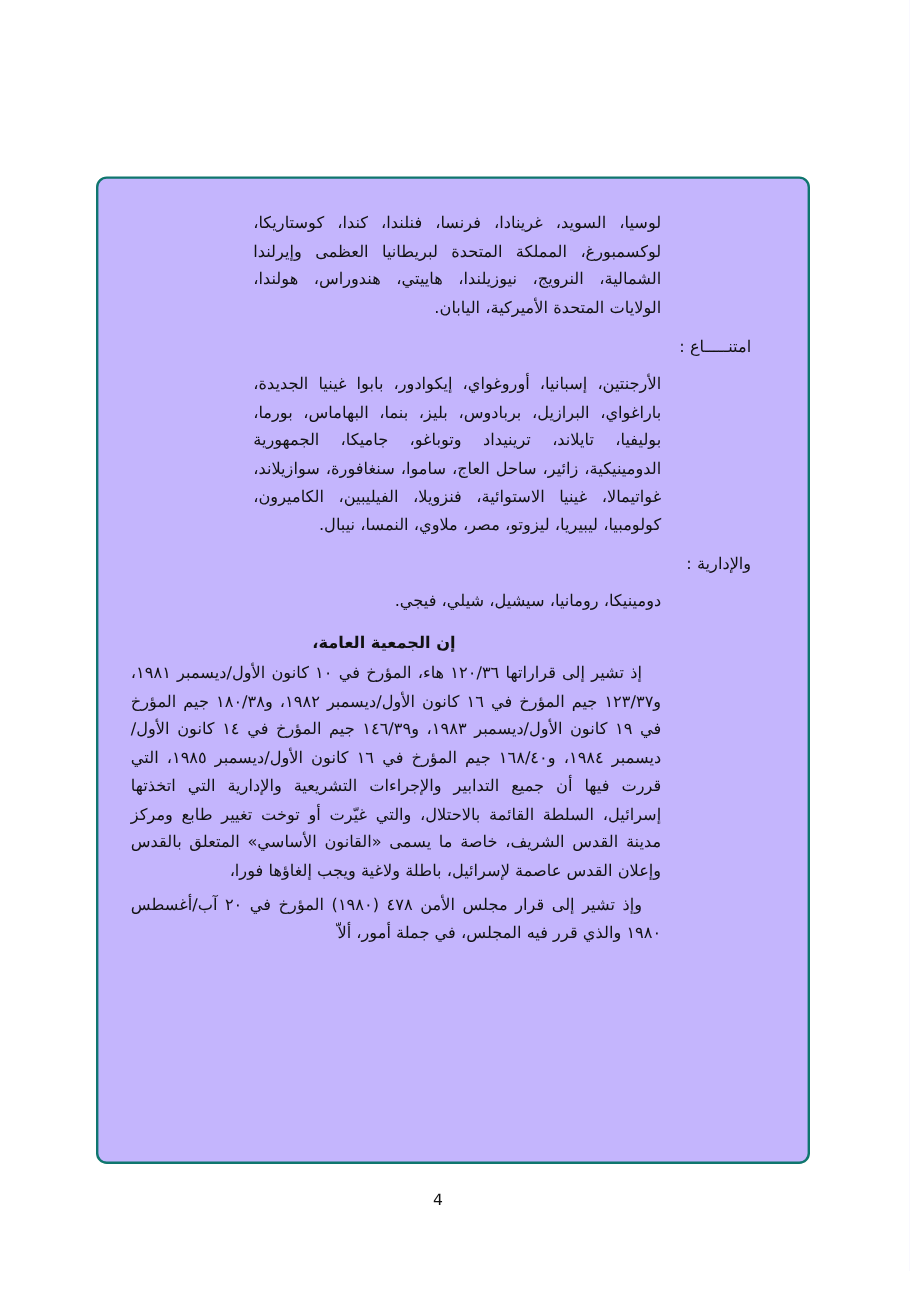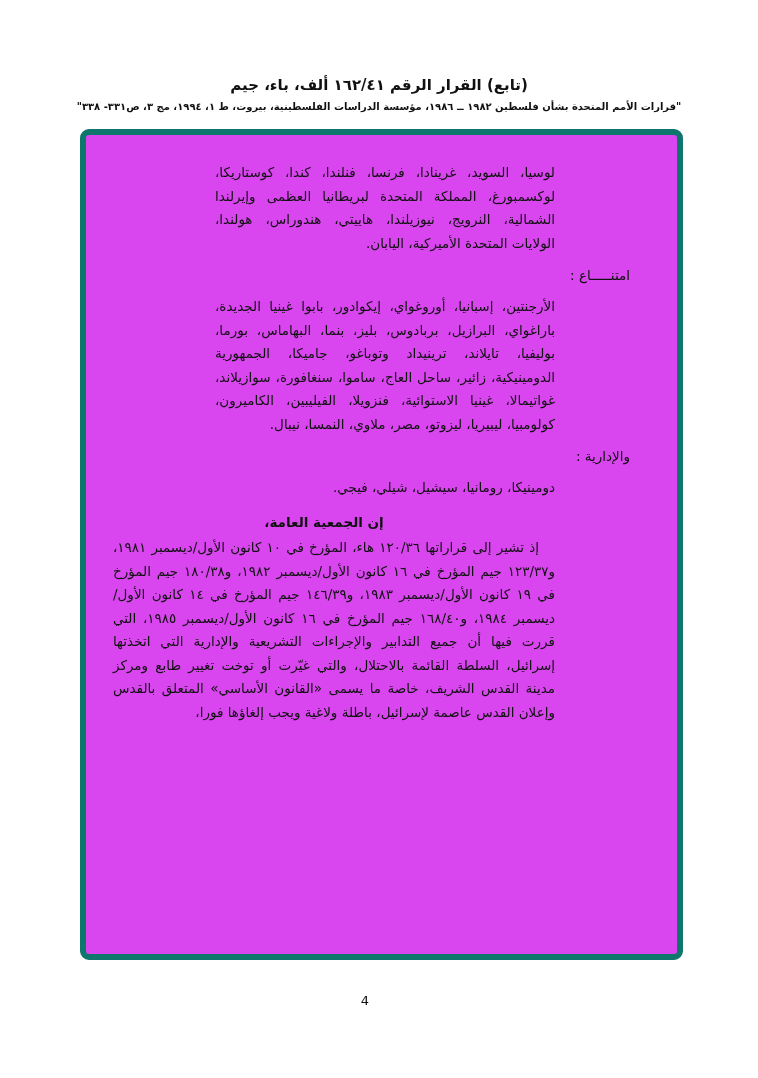--- a/index.html
+++ b/index.html
@@ -11,25 +11,25 @@
     color:#111111;
     direction:rtl;
     overflow:hidden;
   }
   .header { position:absolute; top:76px; left:0; width:758px; text-align:center; }
   .doc-title { font-size:15px; font-weight:bold; letter-spacing:0; }
   .doc-source { font-size:10px; font-weight:bold; margin-top:7px; }
 
   .green-frame {
     position:absolute;
-    left:80px; top:129px;
+    left:80px; top:147px;
     width:591px; height:819px;
-    border:6px solid #0f766e;
+    border:2px solid #0f766e;
     border-radius:9px;
-    background:#d946ef;
+    background:#c4b5fd;
     overflow:hidden;
   }
   .frame-content {
     position:absolute; top:0; right:0;
     width:517px;            
     padding:26px 47px 0 0;
     font-size:13.5px;
     line-height:23.5px;
   }
   .countries-cont {
@@ -78,24 +78,20 @@
     width:730px;
     text-align:center;
     font-size:13px;
   }
 </style>
 </head>
 <body>
 
 <div class="page">
 
-  <div class="header">
-    <div class="doc-title">(تابع) القرار الرقم ١٦٢/٤١ ألف، باء، جيم</div>
-    <div class="doc-source">"قرارات الأمم المتحدة بشأن فلسطين ١٩٨٢ ــ ١٩٨٦، مؤسسة الدراسات الفلسطينية، بيروت، ط ١، ١٩٩٤، مج ٣، ص٣٣١- ٣٣٨"</div>
-  </div>
 
   <div class="green-frame">
     <div class="frame-content">
 
       <div class="countries-cont">لوسيا، السويد، غرينادا، فرنسا، فنلندا، كندا، كوستاريكا، لوكسمبورغ، المملكة المتحدة لبريطانيا العظمى وإيرلندا الشمالية، النرويج، نيوزيلندا، هاييتي، هندوراس، هولندا، الولايات المتحدة الأميركية، اليابان.</div>
 
       <div class="vote-item">
         <div class="vote-label">امتنـــــاع :</div>
         <div class="vote-text">الأرجنتين، إسبانيا، أوروغواي، إيكوادور، بابوا غينيا الجديدة، باراغواي، البرازيل، بربادوس، بليز، بنما، البهاماس، بورما، بوليفيا، تايلاند، ترينيداد وتوباغو، جاميكا، الجمهورية الدومينيكية، زائير، ساحل العاج، ساموا، سنغافورة، سوازيلاند، غواتيمالا، غينيا الاستوائية، فنزويلا، الفيليبين، الكاميرون، كولومبيا، ليبيريا، ليزوتو، مصر، ملاوي، النمسا، نيبال.</div>
       </div>
@@ -105,19 +101,22 @@
         <div class="vote-text">دومينيكا، رومانيا، سيشيل، شيلي، فيجي.</div>
       </div>
 
 
       <div class="preamble-intro">إن الجمعية العامة،</div>
 
       <div class="body-para">
         <span class="para-lead">إذ تشير</span><span> إلى قراراتها ١٢٠/٣٦ هاء، المؤرخ في ١٠ كانون الأول/ديسمبر ١٩٨١، و١٢٣/٣٧ جيم المؤرخ في ١٦ كانون الأول/ديسمبر ١٩٨٢، و١٨٠/٣٨ جيم المؤرخ في ١٩ كانون الأول/ديسمبر ١٩٨٣، و١٤٦/٣٩ جيم المؤرخ في ١٤ كانون الأول/ديسمبر ١٩٨٤، و١٦٨/٤٠ جيم المؤرخ في ١٦ كانون الأول/ديسمبر ١٩٨٥، التي قررت فيها أن جميع التدابير والإجراءات التشريعية والإدارية التي اتخذتها إسرائيل، السلطة القائمة بالاحتلال، والتي غيّرت أو توخت تغيير طابع ومركز مدينة القدس الشريف، خاصة ما يسمى «القانون الأساسي» المتعلق بالقدس وإعلان القدس عاصمة لإسرائيل، باطلة ولاغية ويجب إلغاؤها فورا،</span>
       </div>
 
+      <div class="body-para">
+        <span class="para-lead">وإذ تشير</span><span> إلى قرار مجلس الأمن ٤٧٨ (١٩٨٠) المؤرخ في ٢٠ آب/أغسطس ١٩٨٠ والذي قرر فيه المجلس، في جملة أمور، ألاّ</span>
+      </div>
 
     </div>
   </div>
 
   <div class="page-number">4</div>
 
 </div>
 
 </body></html>

